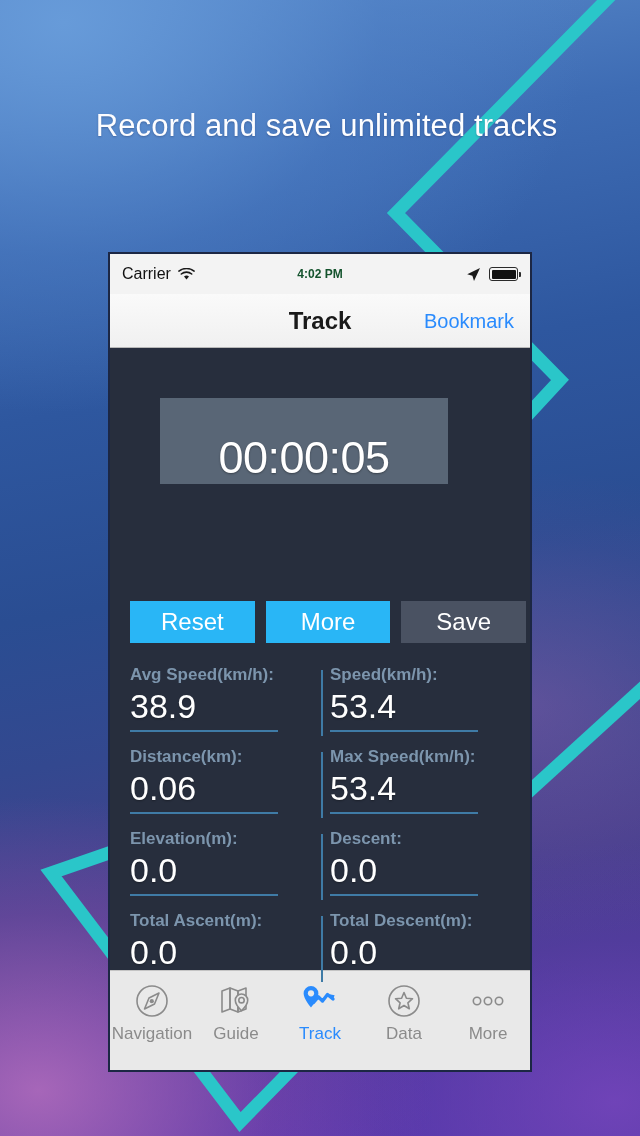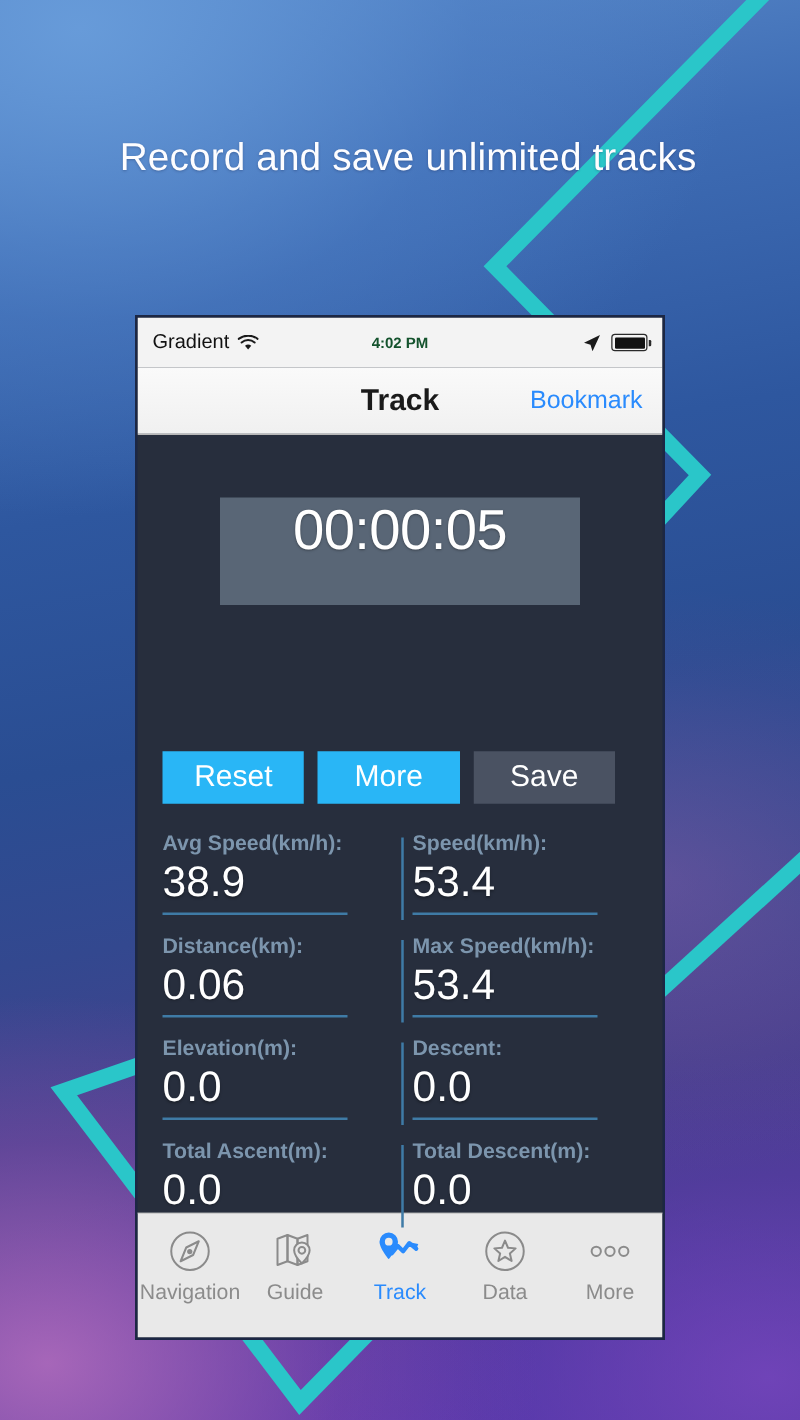--- a/index.html
+++ b/index.html
@@ -150,42 +150,42 @@
   
   #appbody {
     height: 622px;
     background: #272e3d;
     position: relative;
     box-sizing: border-box;
   }
 
   #timer-panel {
     position: absolute;
-    left: 66px;
+    left: 50px;
     top: 50px;
     width: 288px;
     height: 86px;
     background: #596676;
     display: flex;
-    align-items: flex-start;
+    align-items: flex-end;
     justify-content: center;
   }
   #timer-value {
     color: #ffffff;
     font-size: 45px;
     font-weight: 400;
     letter-spacing: -0.5px;
     text-shadow: 0 1px 2px rgba(0,0,0,0.35);
   }
 
   #btn-row {
     position: absolute;
     left: 20px;
     top: 253px;
-    width: 362px;
+    width: 396px;
     display: flex;
     gap: 11px;
   }
   .ctl-btn {
     flex: 1;
     height: 42px;
     display: flex;
     align-items: center;
     justify-content: center;
     font-size: 24px;
@@ -290,21 +290,21 @@
   <polyline points="210,818 51,873 240,1122 330,1030" fill="none" stroke="#2ac6c9" stroke-width="13"></polyline>
   <polyline points="660,672 513,806" fill="none" stroke="#2ac6c9" stroke-width="13"></polyline>
 </svg>
 
 <div id="headline">Record and save unlimited tracks</div>
 
 <div id="phone">
 
   <div id="statusbar">
     <div id="sb-left">
-      <span>Gradient</span>
+      <span>Carrier</span>
       <svg width="17" height="13" viewBox="0 0 17 13">
         <path d="M8.5 11.6 L6.0 8.6 a4 4 0 0 1 5 0 Z" fill="#1a1a1a"></path>
         <path d="M3.3 6.0 a8 8 0 0 1 10.4 0" fill="none" stroke="#1a1a1a" stroke-width="1.6" stroke-linecap="round"></path>
         <path d="M0.9 3.1 a12.5 12.5 0 0 1 15.2 0" fill="none" stroke="#1a1a1a" stroke-width="1.6" stroke-linecap="round"></path>
       </svg>
     </div>
     <div id="sb-center">4:02 PM</div>
     <div id="sb-right">
       <svg width="15" height="15" viewBox="0 0 15 15">
         <path d="M14 1 L1.2 7.2 L6.4 8.7 L8.0 14 Z" fill="#1a1a1a"></path>

